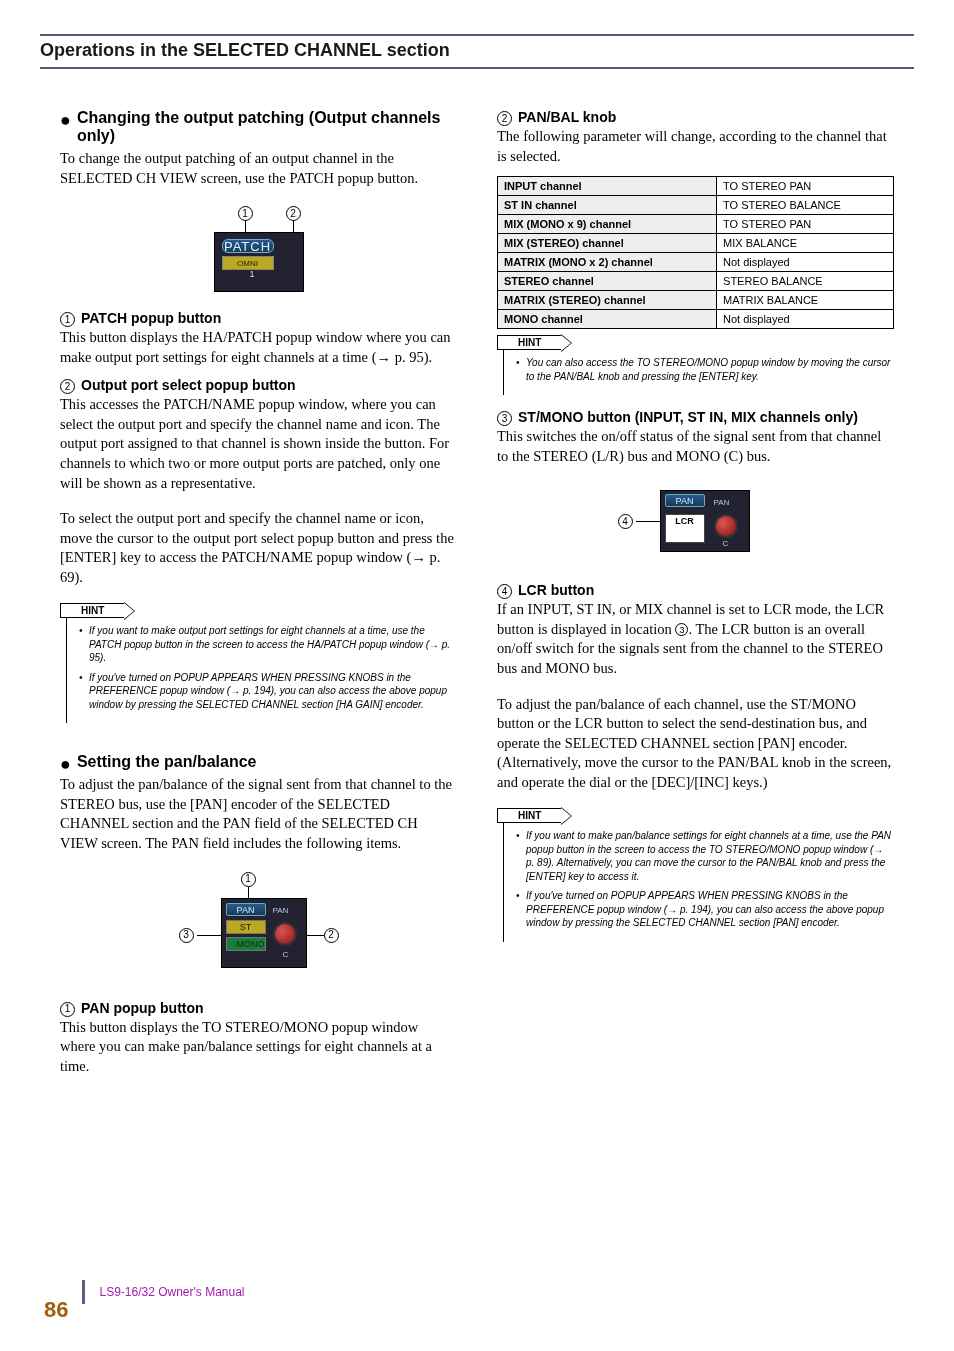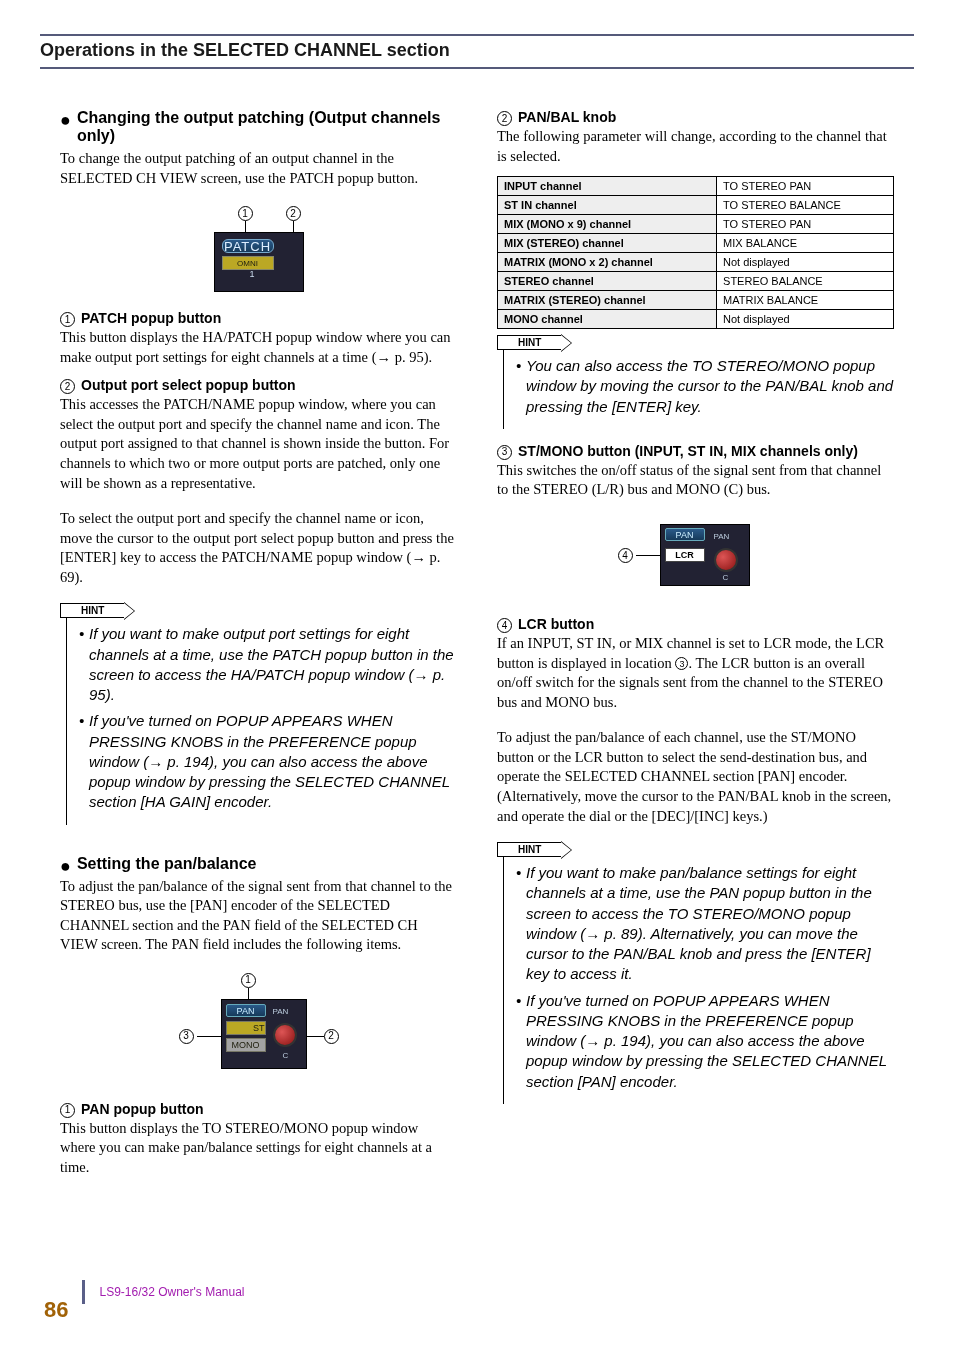--- a/index.html
+++ b/index.html
@@ -118,21 +118,21 @@
     border-left: 11px solid #000;
     border-top: 9px solid transparent;
     border-bottom: 9px solid transparent;
   }
   .hint-body {
     border-left: 1px solid #000;
     margin-left: 6px;
     padding: 6px 0 6px 14px;
     font-family: Helvetica, Arial, sans-serif;
     font-style: italic;
-    font-size: 15px;
+    font-size: 10px;
     line-height: 1.35;
   }
   .hint-body ul { list-style: none; }
   .hint-body li { position: relative; padding-left: 8px; margin-bottom: 6px; }
   .hint-body li::before { content: "•"; position: absolute; left: -2px; }
   .fig { text-align: center; margin: 18px 0; }
   .fig-patch {
     width: 90px; height: 86px;
     margin: 0 auto;
     position: relative;
@@ -162,36 +162,36 @@
   .callout-1 { position: absolute; top: 0; left: 24px; }
   .callout-2 { position: absolute; top: 0; left: 72px; }
   .callout-line-1 { position: absolute; top: 15px; left: 31px; width: 1px; height: 18px; background: #000; }
   .callout-line-2 { position: absolute; top: 15px; left: 79px; width: 1px; height: 31px; background: #000; }
   .callout-line-2b { position: absolute; top: 46px; left: 60px; width: 20px; height: 1px; background: #000; }
 
   .fig-pan { width: 160px; height: 110px; margin: 0 auto; position: relative; }
   .fig-pan .box { position: absolute; left: 42px; top: 26px; width: 86px; height: 70px; background: #223; border: 1px solid #000; }
   .fig-pan .panbtn { position: absolute; left: 47px; top: 31px; width: 40px; height: 13px; background: linear-gradient(#2a5a8a,#163a5a); border:1px solid #6ab; color:#cef; font-size:9px; text-align:center; line-height:12px; font-family:Helvetica,Arial,sans-serif; border-radius:2px;}
   .fig-pan .panlabel { position: absolute; left: 94px; top: 34px; color:#bcd; font-size:8px; font-family:Helvetica,Arial,sans-serif; }
-  .fig-pan .stbtn { position: absolute; left: 47px; top: 48px; width: 40px; height: 14px; background: #bba824; color:#221; font-size:9px; text-align:right; line-height:13px; font-family:Helvetica,Arial,sans-serif; border:1px solid #776; }
-  .fig-pan .monobtn { position: absolute; left: 47px; top: 65px; width: 40px; height: 14px; background: #a3a3a3; color:#221; font-size:9px; text-align:center; line-height:13px; font-family:Helvetica,Arial,sans-serif; border:1px solid #776; }
+  .fig-pan .stbtn { position: absolute; left: 47px; top: 48px; width: 40px; height: 14px; background: #bba824; color:#221; font-size:9px; text-align:center; line-height:13px; font-family:Helvetica,Arial,sans-serif; border:1px solid #776; }
+  .fig-pan .monobtn { position: absolute; left: 47px; top: 65px; width: 40px; height: 14px; background: #15803d; color:#221; font-size:9px; text-align:right; line-height:13px; font-family:Helvetica,Arial,sans-serif; border:1px solid #776; }
   .fig-pan .knob { position: absolute; left: 94px; top: 50px; width: 24px; height: 24px; border-radius: 50%; background: radial-gradient(circle at 35% 35%, #d55, #811); border: 2px solid #333; }
   .fig-pan .c { position: absolute; left: 104px; top: 78px; color:#bcd; font-size:8px; font-family:Helvetica,Arial,sans-serif;}
   .fig-pan .co1 { position:absolute; top:0; left:62px; }
   .fig-pan .co2 { position:absolute; top:56px; right:0; }
   .fig-pan .co3 { position:absolute; top:56px; left:0; }
   .fig-pan .l1 { position:absolute; top:15px; left:69px; width:1px; height:18px; background:#000; }
   .fig-pan .l2 { position:absolute; top:63px; right:15px; width:18px; height:1px; background:#000; }
   .fig-pan .l3 { position:absolute; top:63px; left:18px; width:28px; height:1px; background:#000; }
 
   .fig-lcr { width: 160px; height: 80px; margin: 0 auto; position: relative; }
   .fig-lcr .box { position:absolute; left:44px; top:6px; width:90px; height:62px; background:#223; border:1px solid #000;}
   .fig-lcr .panbtn { position:absolute; left:49px; top:10px; width:40px; height:13px; background: linear-gradient(#2a5a8a,#163a5a); border:1px solid #6ab; color:#cef; font-size:9px; text-align:center; line-height:12px; font-family:Helvetica,Arial,sans-serif; border-radius:2px;}
   .fig-lcr .panlabel { position:absolute; left:98px; top:14px; color:#bcd; font-size:8px; font-family:Helvetica,Arial,sans-serif;}
-  .fig-lcr .lcrbtn { position:absolute; left:49px; top:30px; width:40px; height:14px; background:#fff; color:#000; font-size:9px; text-align:center; line-height:13px; font-family:Helvetica,Arial,sans-serif; font-weight:bold; border:1px solid #444;}
+  .fig-lcr .lcrbtn { position:absolute; left:49px; top:30px; width:40px; height:29px; background:#fff; color:#000; font-size:9px; text-align:center; line-height:13px; font-family:Helvetica,Arial,sans-serif; font-weight:bold; border:1px solid #444;}
   .fig-lcr .knob { position:absolute; left:98px; top:30px; width:24px; height:24px; border-radius:50%; background: radial-gradient(circle at 35% 35%, #d55, #811); border:2px solid #333;}
   .fig-lcr .c { position:absolute; left:107px; top:55px; color:#bcd; font-size:8px; font-family:Helvetica,Arial,sans-serif;}
   .fig-lcr .co4 { position:absolute; top:30px; left:2px;}
   .fig-lcr .l4 { position:absolute; top:37px; left:20px; width:28px; height:1px; background:#000;}
 
   table.ch-table {
     border-collapse: collapse;
     width: 100%;
     font-family: Helvetica, Arial, sans-serif;
     font-size: 11px;

